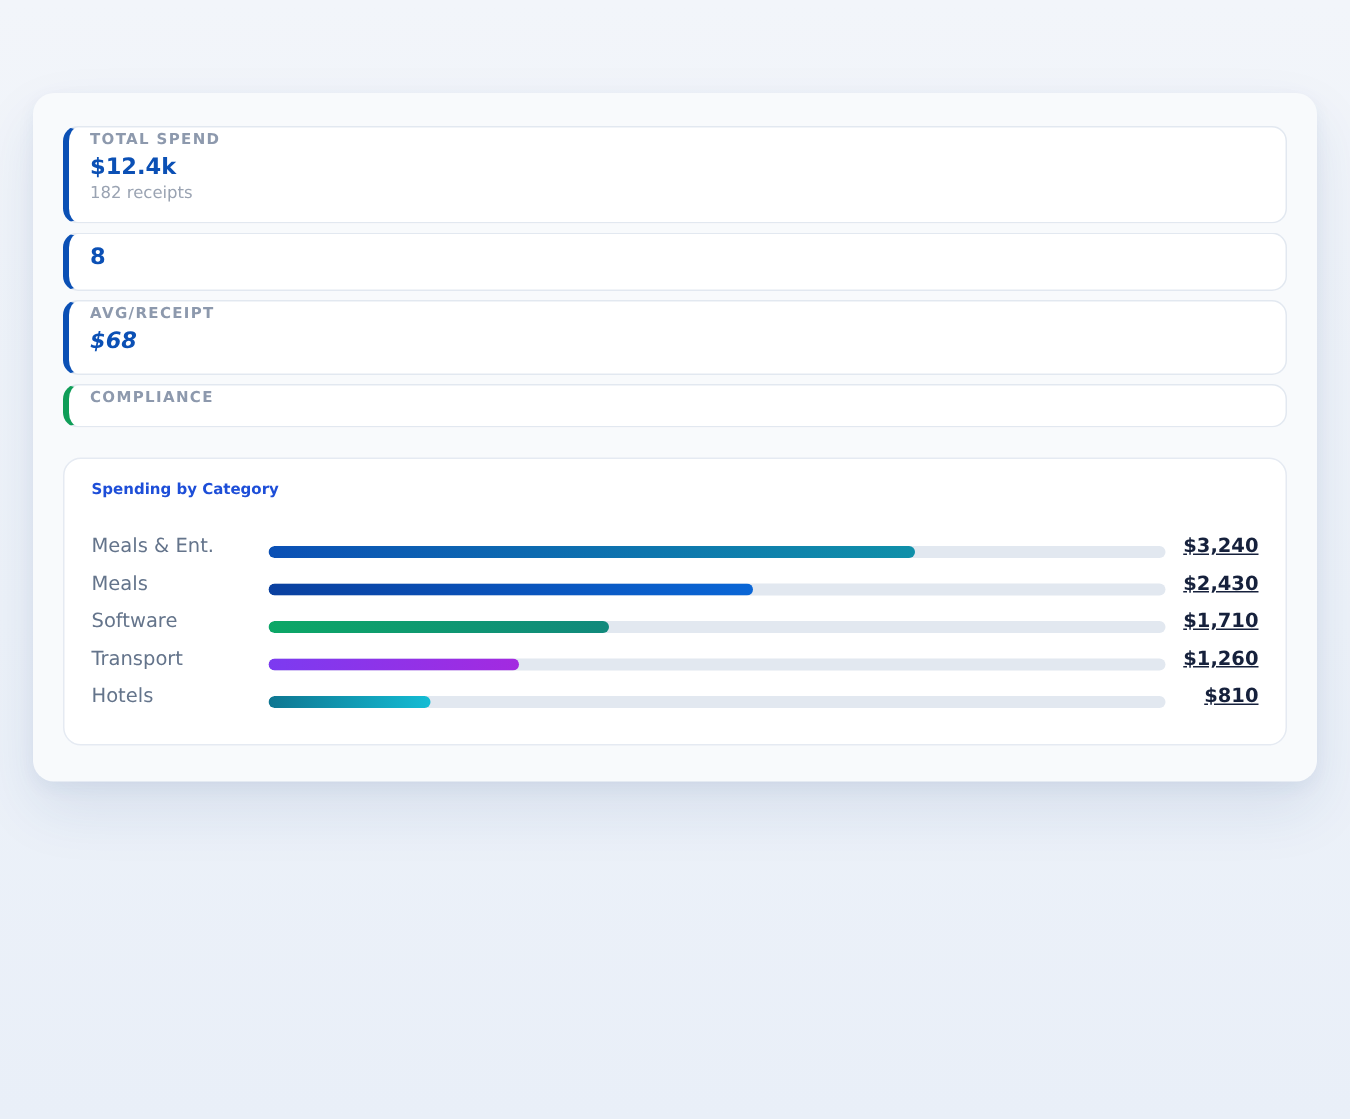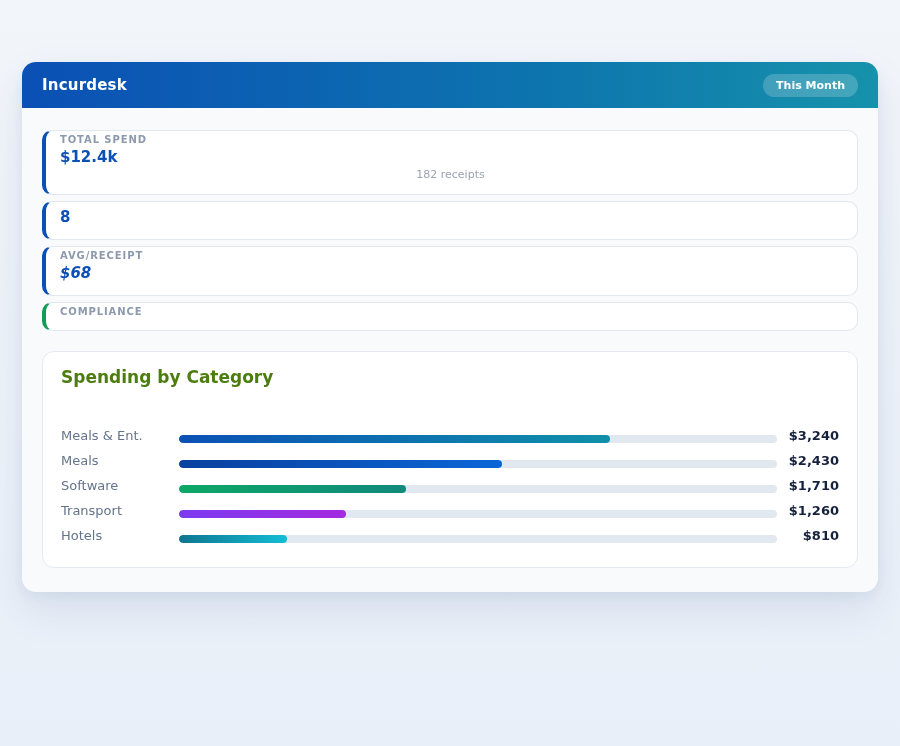--- a/index.html
+++ b/index.html
@@ -66,35 +66,34 @@
     font-size: 15px;
     font-weight: bold;
     color: #0b50b5;
     margin-top: 3px;
     line-height: 1.2;
   }
   .stat-sub {
     font-size: 11px;
     color: #9aa3b2;
     margin-top: 2px;
-    text-align: center;
   }
   .stat-sub:empty { display: none; }
   .chart-card {
     background: #ffffff;
     border: 1px solid #e5eaf2;
     border-radius: 12px;
     margin-top: 20px;
     padding: 15px 18px 24px 18px;
   }
   .chart-title {
-    font-size: 17px;
+    font-size: 10px;
     font-weight: bold;
-    color: #4d7c0f;
-    margin-bottom: 31px;
+    color: #1d4ed8;
+    margin-bottom: 15px;
   }
   .chart-row {
     display: flex;
     align-items: flex-end;
     height: 25px;
   }
   .chart-row-label {
     width: 118px;
     flex: 0 0 118px;
     font-size: 13px;
@@ -111,30 +110,27 @@
     height: 100%;
     border-radius: 4px;
   }
   .chart-row-value {
     width: 62px;
     flex: 0 0 62px;
     text-align: right;
     font-size: 13px;
     font-weight: bold;
     color: #16213c;
+    text-decoration: underline;
   }
 </style>
 </head>
 <body>
 
 <div class="app">
-  <div class="app-header">
-    <div class="app-title">Incurdesk</div>
-    <button class="badge">This Month</button>
-  </div>
 
   <div class="app-body">
 
     <div class="stat-card" style="border-left-color: rgb(11, 80, 181);">
       <div class="stat-label">TOTAL SPEND</div>
       <div class="stat-value" style="color: rgb(11, 80, 181);">$12.4k</div>
       <div class="stat-sub">182 receipts</div>
     </div>
 
     <div class="stat-card" style="border-left-color: rgb(11, 80, 181);">

